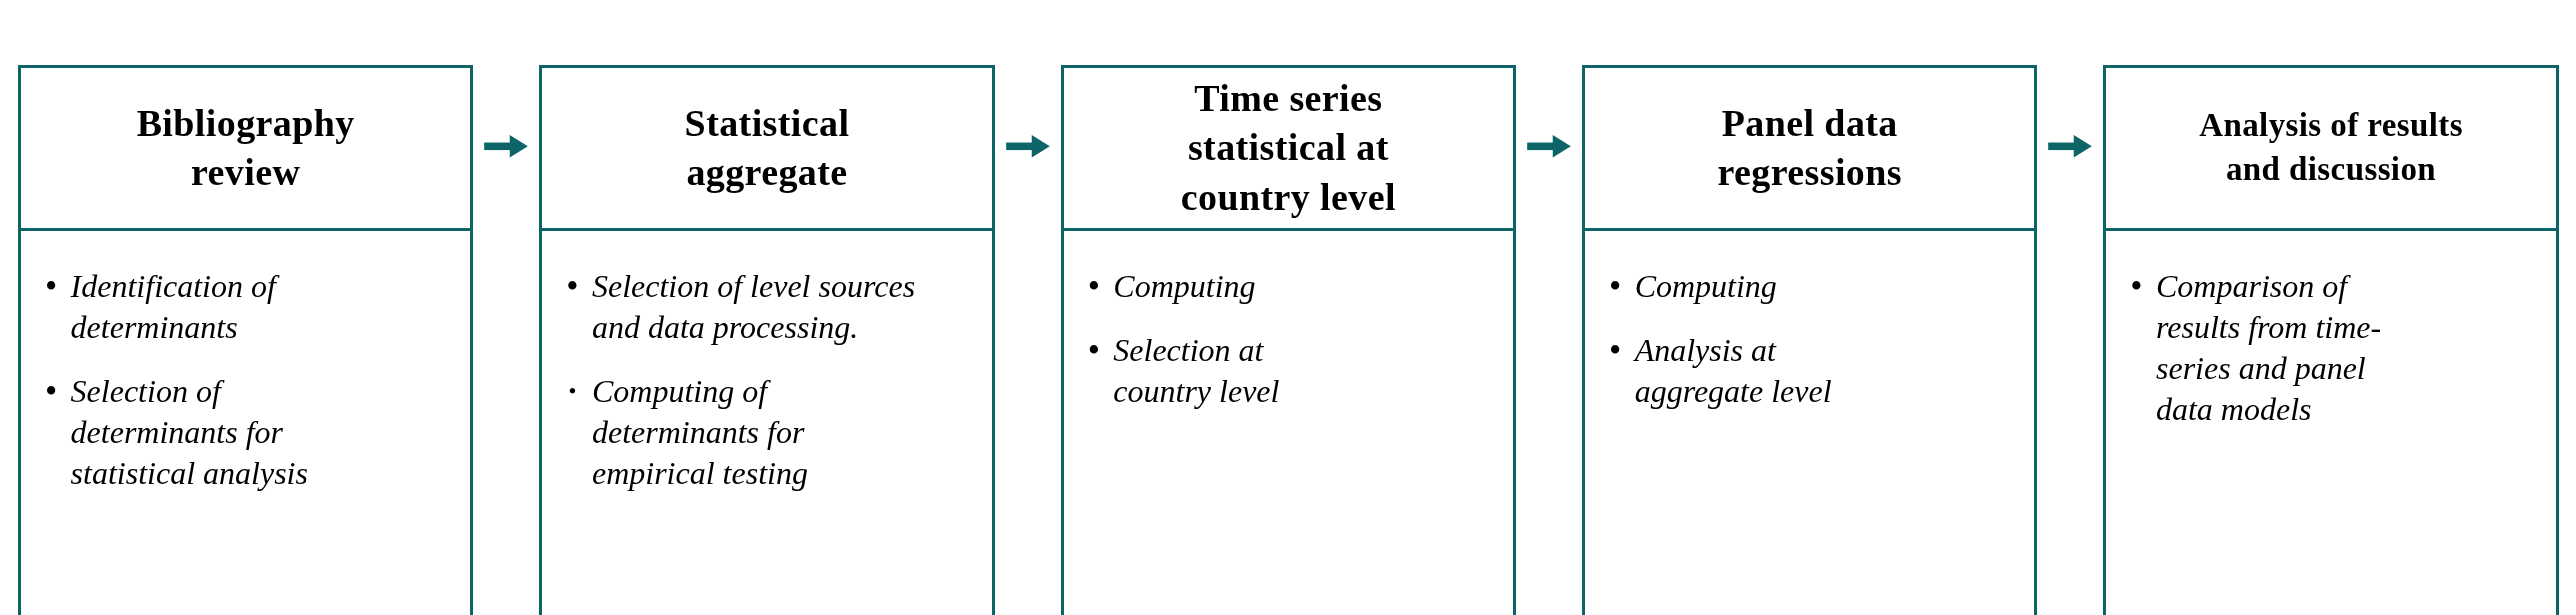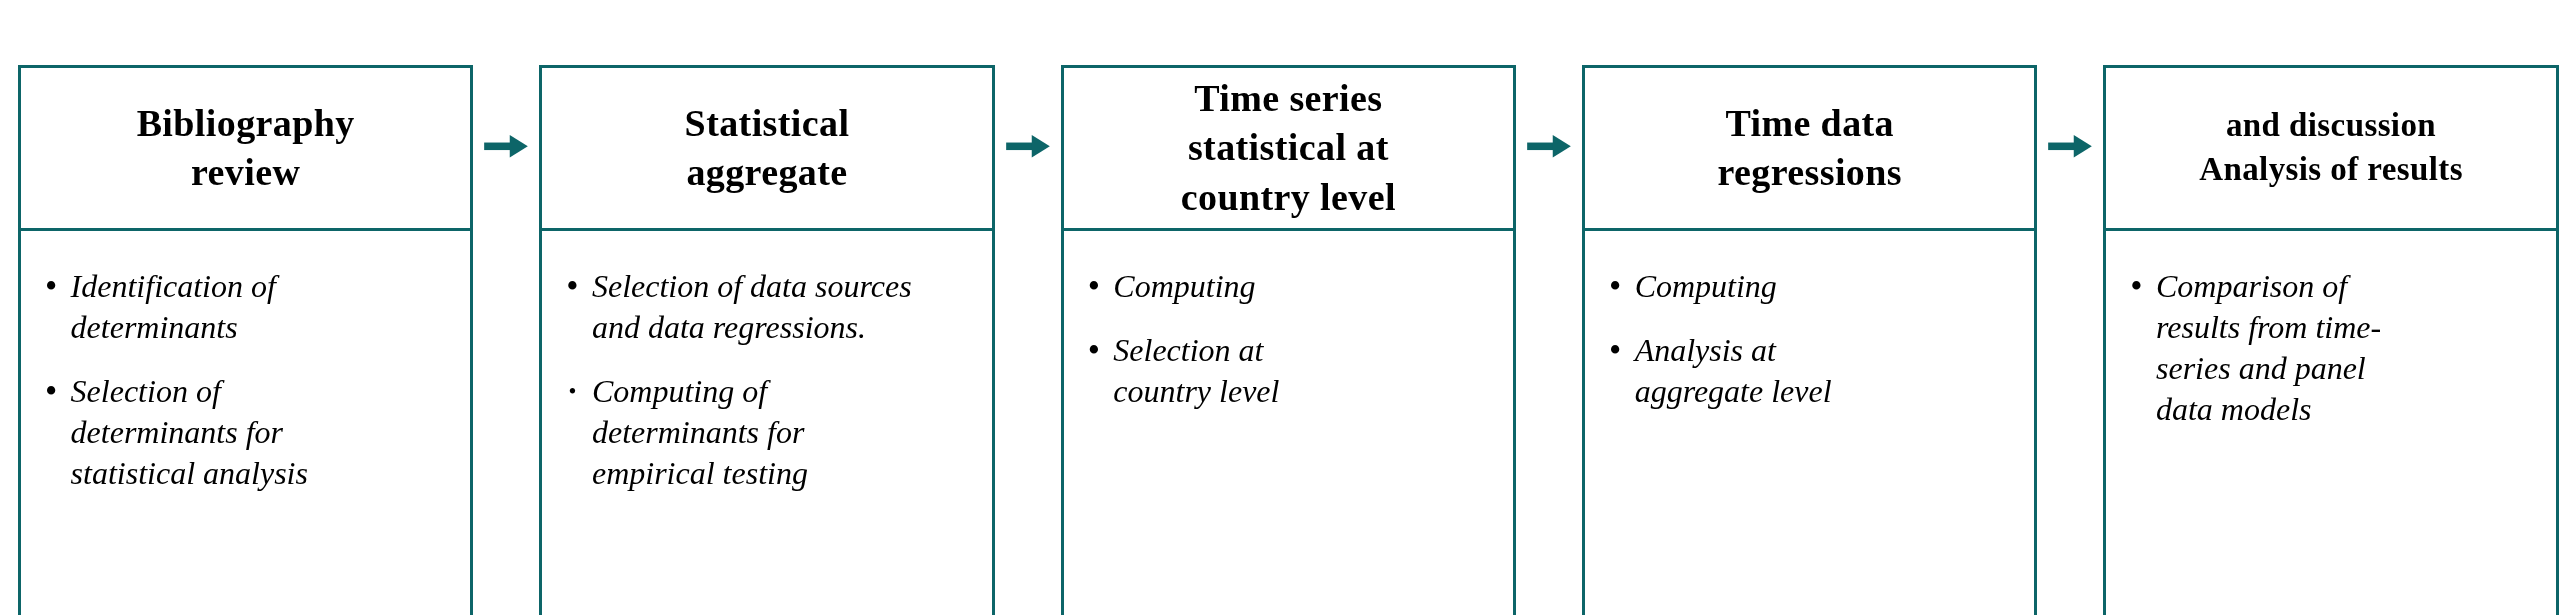--- a/index.html
+++ b/index.html
@@ -117,21 +117,21 @@
     <header class="stage-header">
       <h2 class="stage-title">
         <span class="line">Statistical</span>
         <span class="line">aggregate</span>
       </h2>
     </header>
     <div class="stage-body">
       <ul class="items">
         <li class="item">
           <span class="bullet" data-size="large">•</span>
-          <span class="item-text">Selection of data sources and data regressions.</span>
+          <span class="item-text">Selection of level sources and data processing.</span>
         </li>
         <li class="item">
           <span class="bullet" data-size="small">•</span>
           <span class="item-text">Computing of determinants for empirical testing</span>
         </li>
       </ul>
     </div>
   </section>
 
   <div class="connector">
@@ -166,21 +166,21 @@
   <div class="connector">
     <svg class="arrow-icon" viewBox="0 0 58 30" xmlns="http://www.w3.org/2000/svg">
       <rect x="0" y="10" width="36" height="10" fill="currentColor"></rect>
       <polygon points="34,0 58,15 34,30" fill="currentColor"></polygon>
     </svg>
   </div>
 
   <section class="stage stage-4">
     <header class="stage-header">
       <h2 class="stage-title">
-        <span class="line">Time data</span>
+        <span class="line">Panel data</span>
         <span class="line">regressions</span>
       </h2>
     </header>
     <div class="stage-body">
       <ul class="items">
         <li class="item">
           <span class="bullet" data-size="large">•</span>
           <span class="item-text">Computing</span>
         </li>
         <li class="item">
@@ -194,22 +194,22 @@
   <div class="connector">
     <svg class="arrow-icon" viewBox="0 0 58 30" xmlns="http://www.w3.org/2000/svg">
       <rect x="0" y="10" width="36" height="10" fill="currentColor"></rect>
       <polygon points="34,0 58,15 34,30" fill="currentColor"></polygon>
     </svg>
   </div>
 
   <section class="stage stage-5">
     <header class="stage-header">
       <h2 class="stage-title">
+        <span class="line">Analysis of results</span>
         <span class="line">and discussion</span>
-        <span class="line">Analysis of results</span>
       </h2>
     </header>
     <div class="stage-body">
       <ul class="items">
         <li class="item">
           <span class="bullet" data-size="large">•</span>
           <span class="item-text">Comparison of results from time-series and panel data models</span>
         </li>
       </ul>
     </div>

